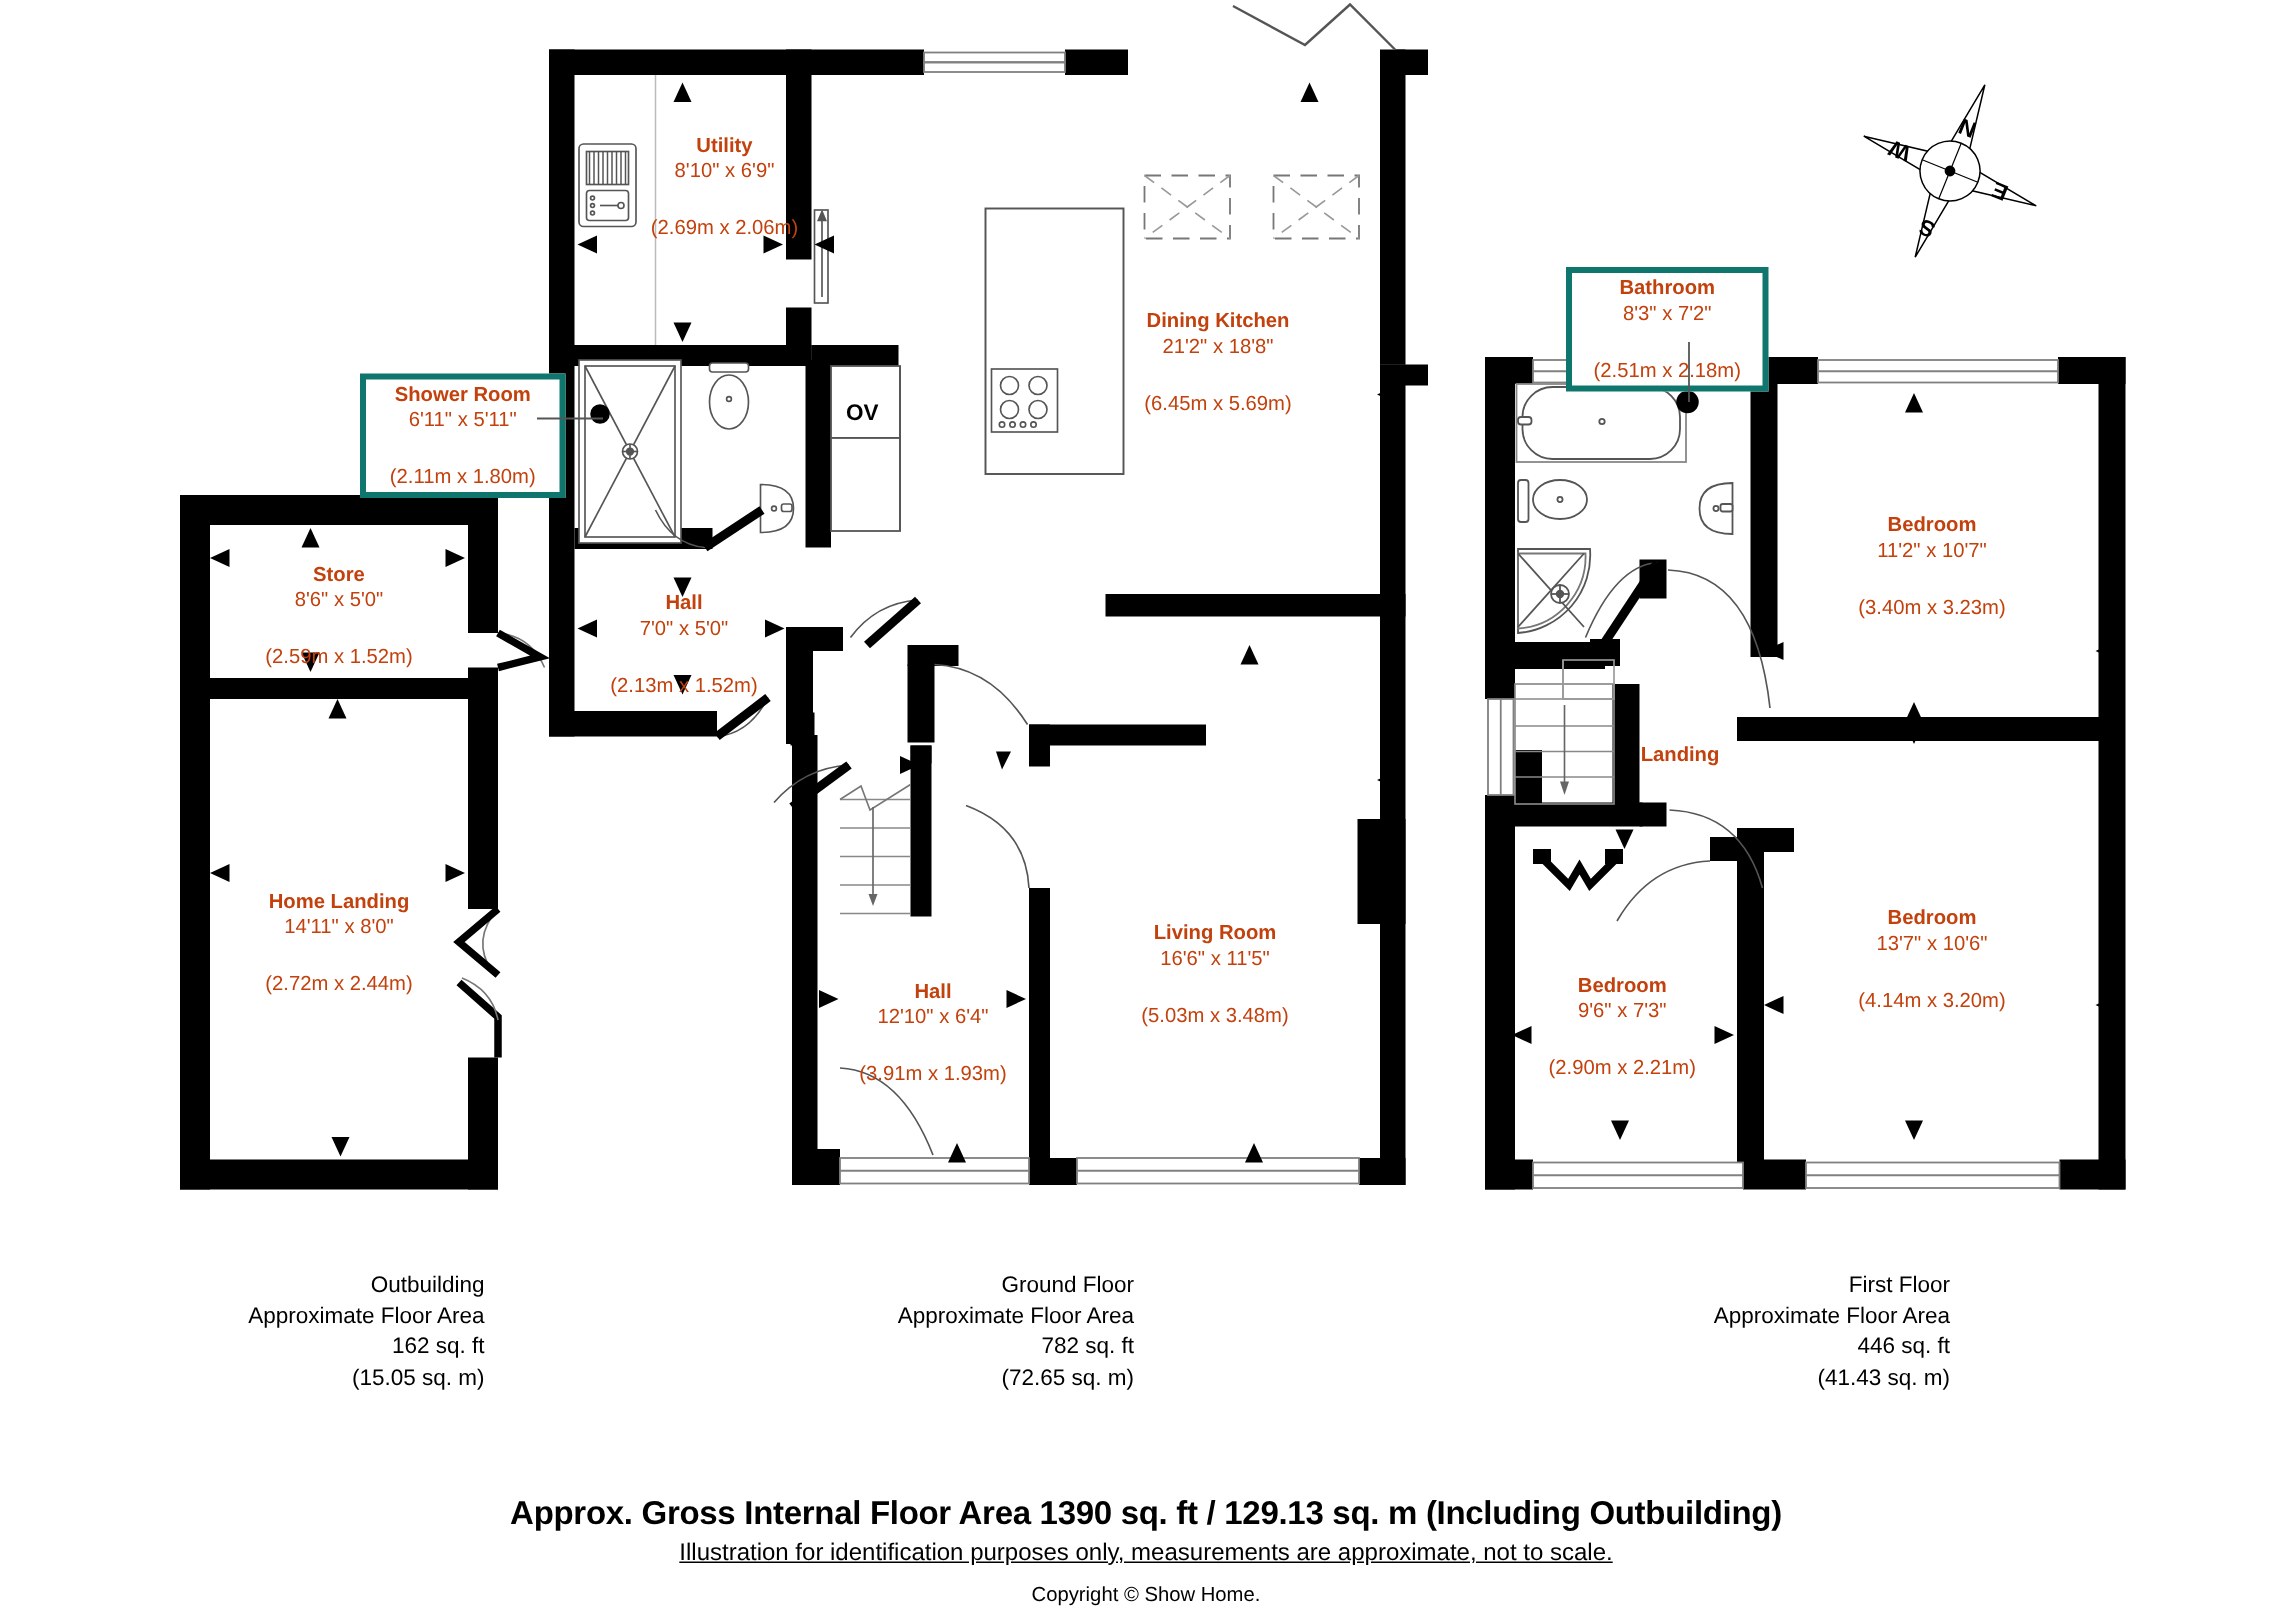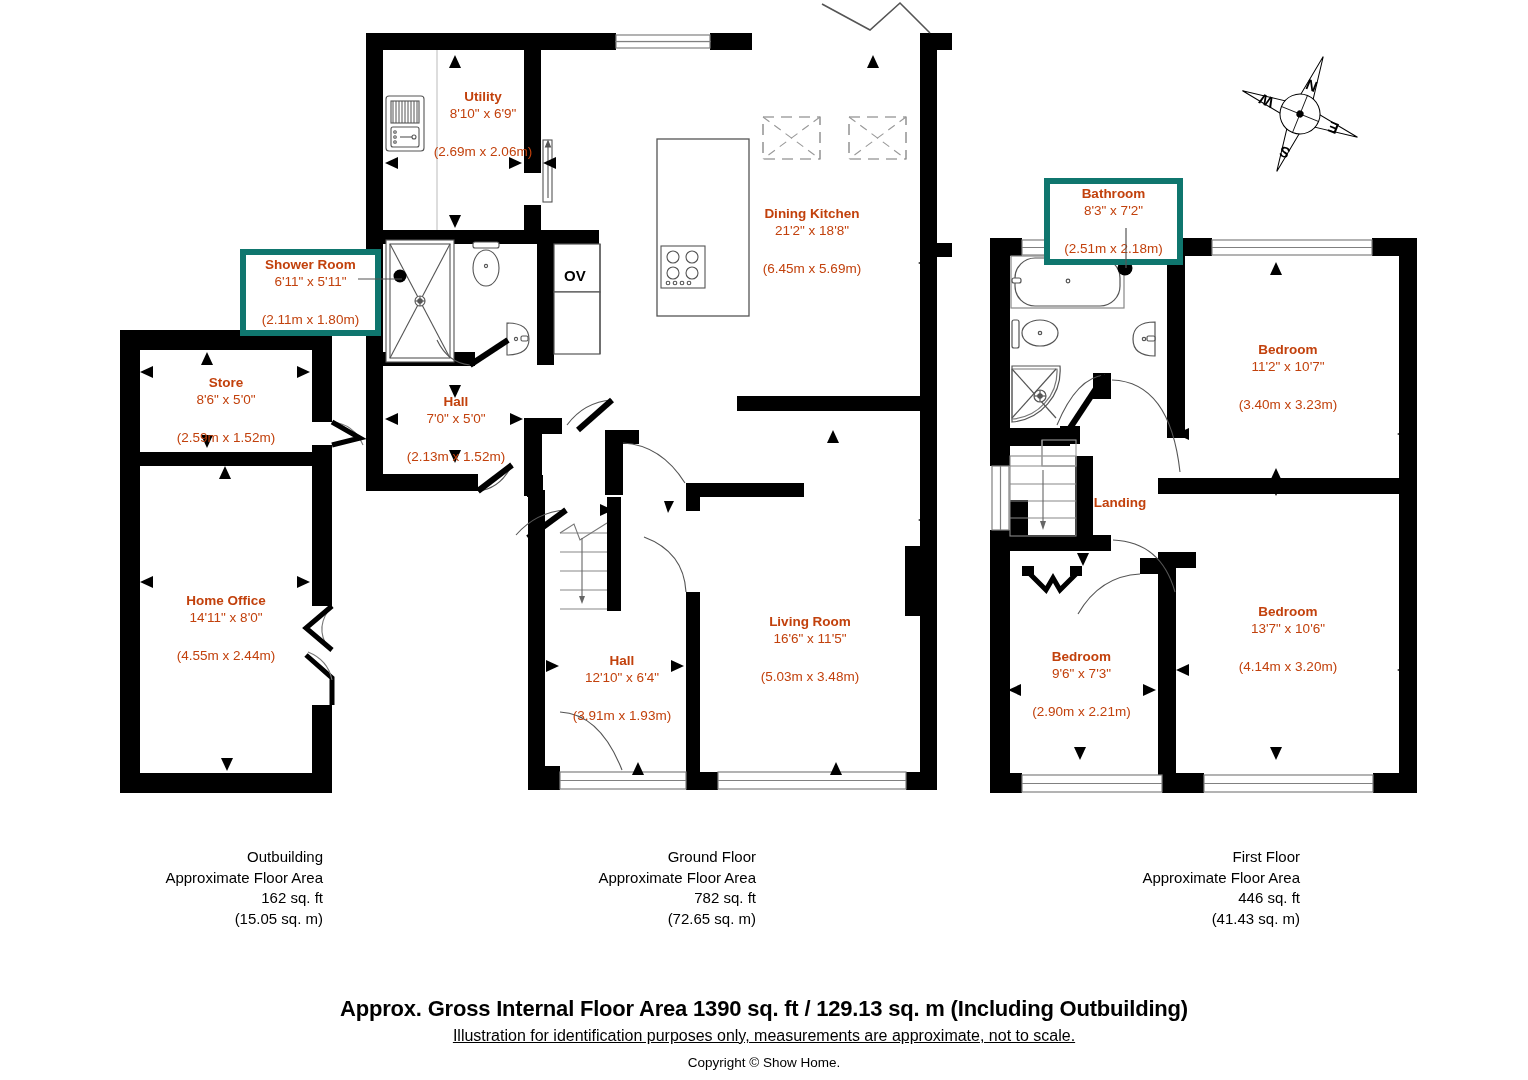--- a/index.html
+++ b/index.html
@@ -4,21 +4,21 @@
 <style>
   html,body{margin:0;padding:0;background:#ffffff;}
   body{width:1528px;height:1080px;position:relative;overflow:hidden;
        font-family:"Liberation Sans",sans-serif;color:#000;}
   #plan{position:absolute;left:0;top:0;width:1528px;height:1080px;}
   .lbl{position:absolute;text-align:center;line-height:1.28;
        font-family:"Liberation Sans",sans-serif;color:#c2410c;}
   .lbl .nm{font-weight:bold;font-size:13.5px;white-space:nowrap;}
   .lbl .d1{font-size:13.5px;white-space:nowrap;}
   .lbl .d2{font-size:13.5px;white-space:nowrap;margin-top:20px;}
-  .boxed{border:6px solid #0f766e;background:#fff;padding:1px 5px 2px 5px;}
+  .boxed{border:4px solid #0f766e;background:#fff;padding:1px 5px 2px 5px;}
   .areablk{position:absolute;text-align:right;font-size:15px;
            font-weight:normal;line-height:1.38;white-space:nowrap;}
   .footer{position:absolute;text-align:center;left:0;width:1528px;}
   .f1{font-size:22px;font-weight:bold;letter-spacing:-0.2px;}
   .f2{font-size:16px;font-weight:normal;text-decoration:underline;}
   .f3{font-size:13.5px;font-weight:normal;}
   .ovtxt{position:absolute;font-size:15px;font-weight:bold;}
 </style>
 </head>
 <body>
@@ -454,23 +454,23 @@
   <div class="d2">(5.03m x 3.48m)</div>
 </div>
 
 <div class="lbl" style="left:136px;top:374px;width:180px;">
   <div class="nm">Store</div>
   <div class="d1">8'6" x 5'0"</div>
   <div class="d2">(2.59m x 1.52m)</div>
 </div>
 
 <div class="lbl" style="left:136px;top:592px;width:180px;">
-  <div class="nm">Home Office</div>
+  <div class="nm">Home Landing</div>
   <div class="d1">14'11" x 8'0"</div>
-  <div class="d2">(4.55m x 2.44m)</div>
+  <div class="d2">(2.72m x 2.44m)</div>
 </div>
 
 <div class="lbl boxed" style="left:1044px;top:178px;width:117px;">
   <div class="nm">Bathroom</div>
   <div class="d1">8'3" x 7'2"</div>
   <div class="d2">(2.51m x 2.18m)</div>
 </div>
 <svg style="position:absolute;left:1122px;top:228px;width:8px;height:42px;">
   <line x1="4" y1="0" x2="4" y2="40" stroke="#555" stroke-width="1.2"></line>
 </svg>

